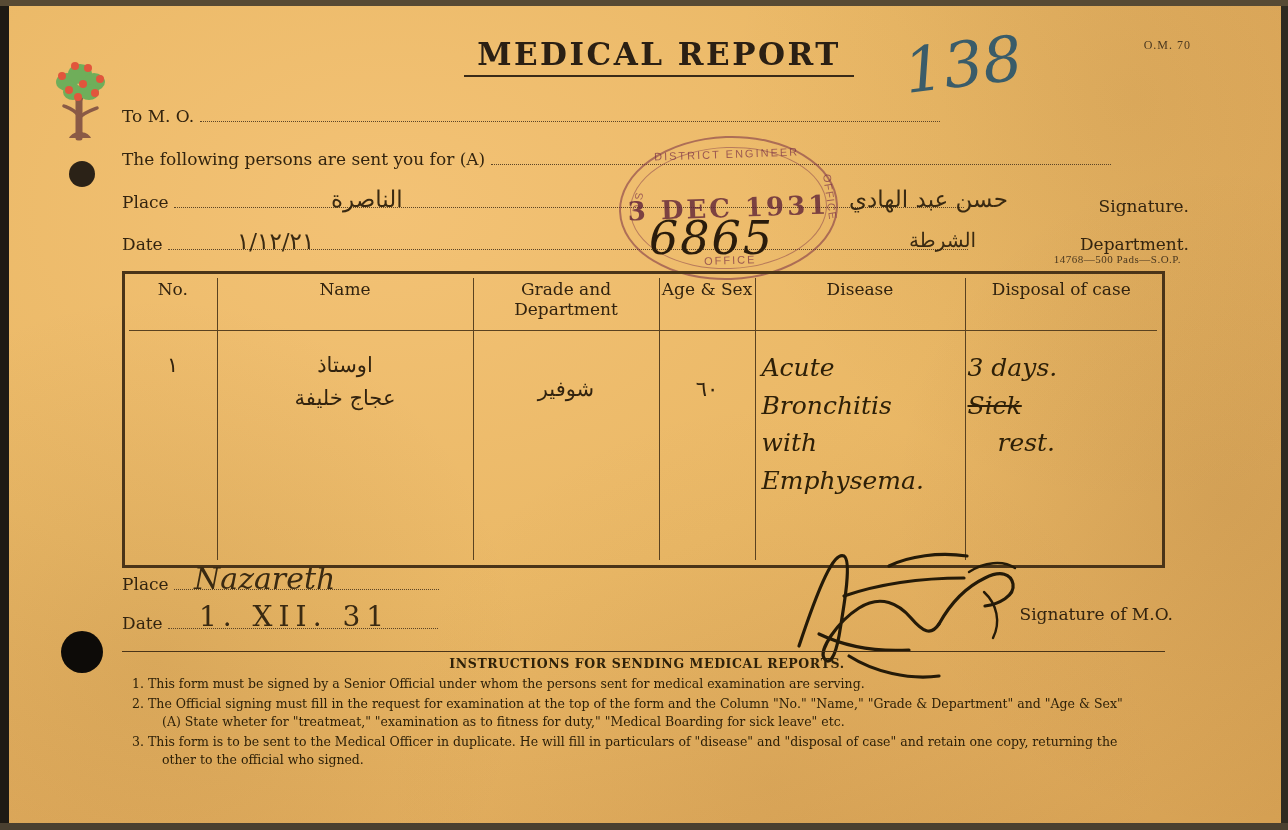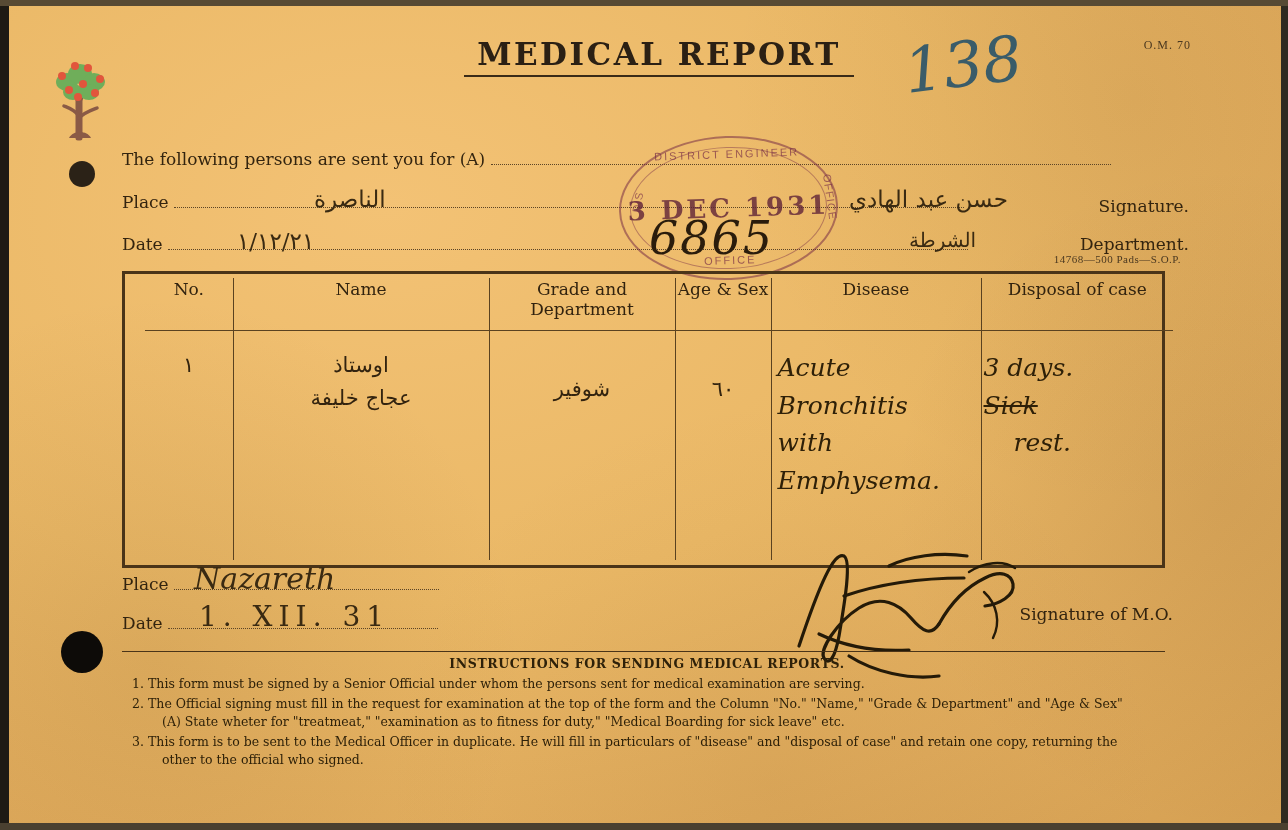--- a/index.html
+++ b/index.html
@@ -191,21 +191,21 @@
   
   #table-wrap {
     position: absolute;
     left: 113px; top: 265px;
     width: 1043px; height: 297px;
     border: 3px solid #4a3418;
     box-sizing: border-box;
   }
   table#grid {
     position: absolute;
-    left: 20px; top: 4px;
+    left: 4px; top: 4px;
     width: 1028px;
     height: 282px;
     border-collapse: collapse;
     table-layout: fixed;
   }
   table#grid th, table#grid td {
     border: 1px solid #5a4220;
     font-family: "DejaVu Serif", serif;
     color: #32230f;
     vertical-align: top;
@@ -343,31 +343,35 @@
         </g>
       </svg>
     </div>
     <div id="punch-top"></div>
     <div id="punch-bottom"></div>
 
     <div id="title">MEDICAL REPORT</div>
     <div id="form-code">O.M. 70</div>
     <div id="ref-number">138</div>
 
+    <div class="field-row" style="left:113px; top:100px;">
+      <span>To M. O.</span>
+      <span class="dotline" style="width:740px;"></span>
+    </div>
 
     <div class="field-row" style="left:113px; top:143px;">
       <span>The following persons are sent you for (A)</span>
       <span class="dotline" style="width:620px;"></span>
     </div>
 
     <div class="field-row" style="left:113px; top:186px;">
       <span>Place</span>
       <span class="dotline" style="width:790px;"></span>
     </div>
-    <div class="hand hand-ar" style="left:305px; top:180px;">الناصرة</div>
+    <div class="hand hand-ar" style="left:322px; top:180px;">الناصرة</div>
 
     <div class="field-row" style="left:113px; top:228px;">
       <span>Date</span>
       <span class="dotline" style="width:800px;"></span>
     </div>
     <div class="hand hand-ar" style="left:228px; top:222px;">١/١٢/٢١</div>
 
     <div class="field-row" style="right:92px; top:190px;">Signature.</div>
     <div class="hand hand-ar" style="left:840px; top:180px;">حسن عبد الهادي</div>
 

